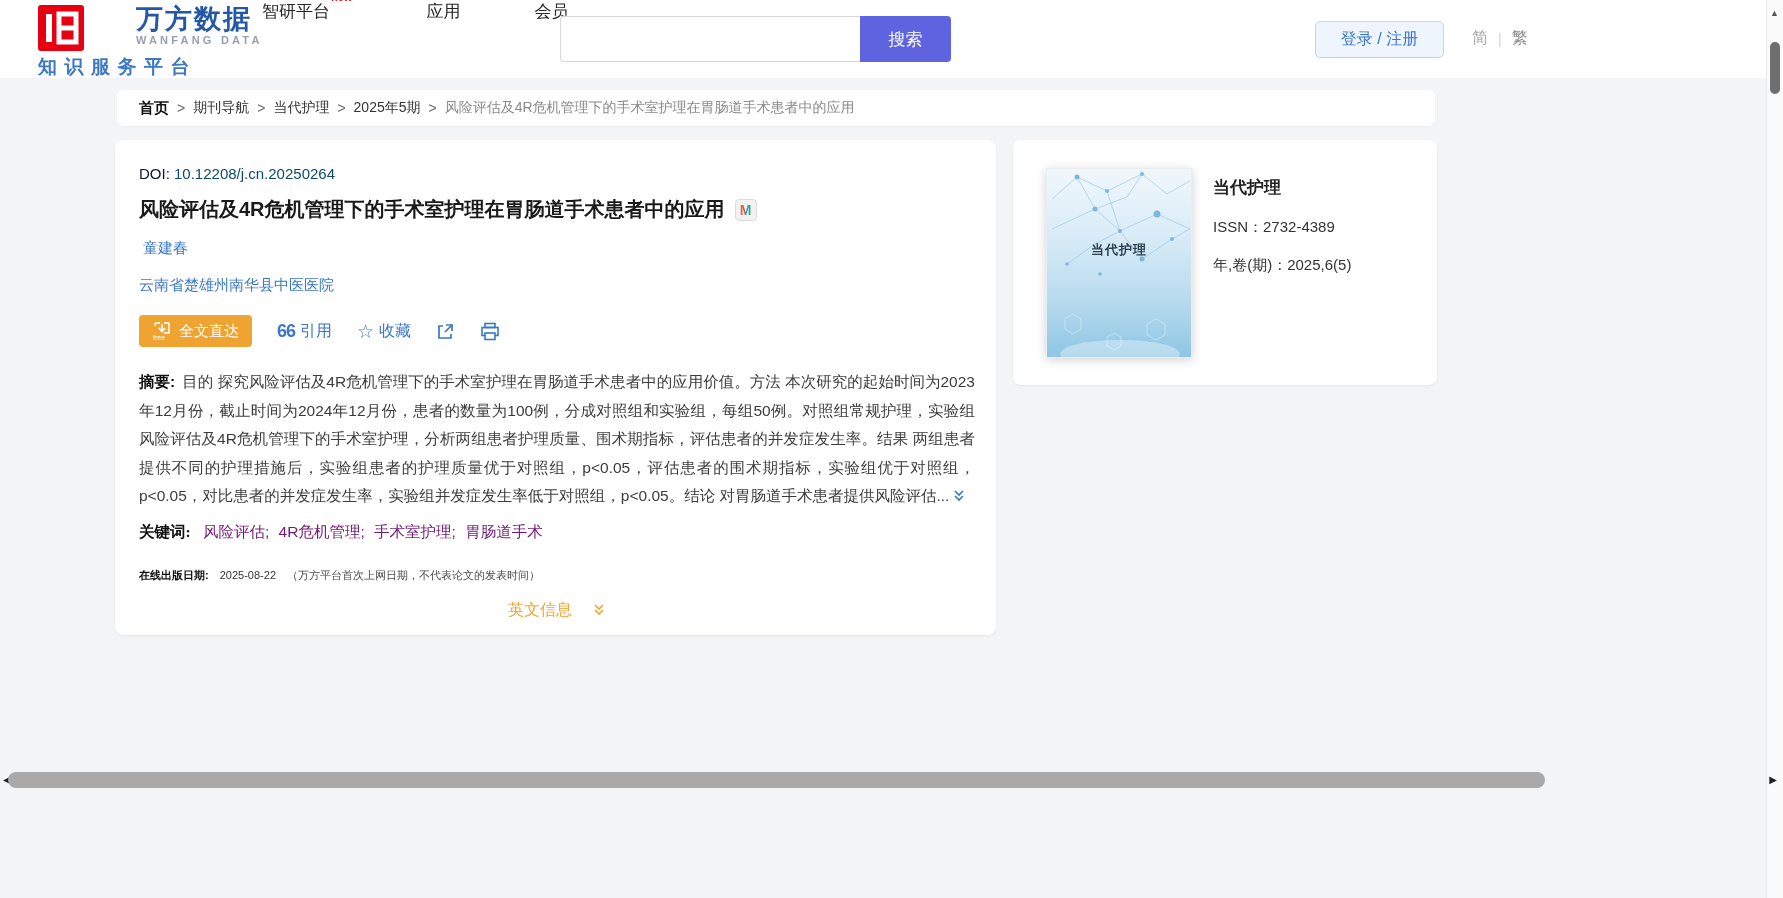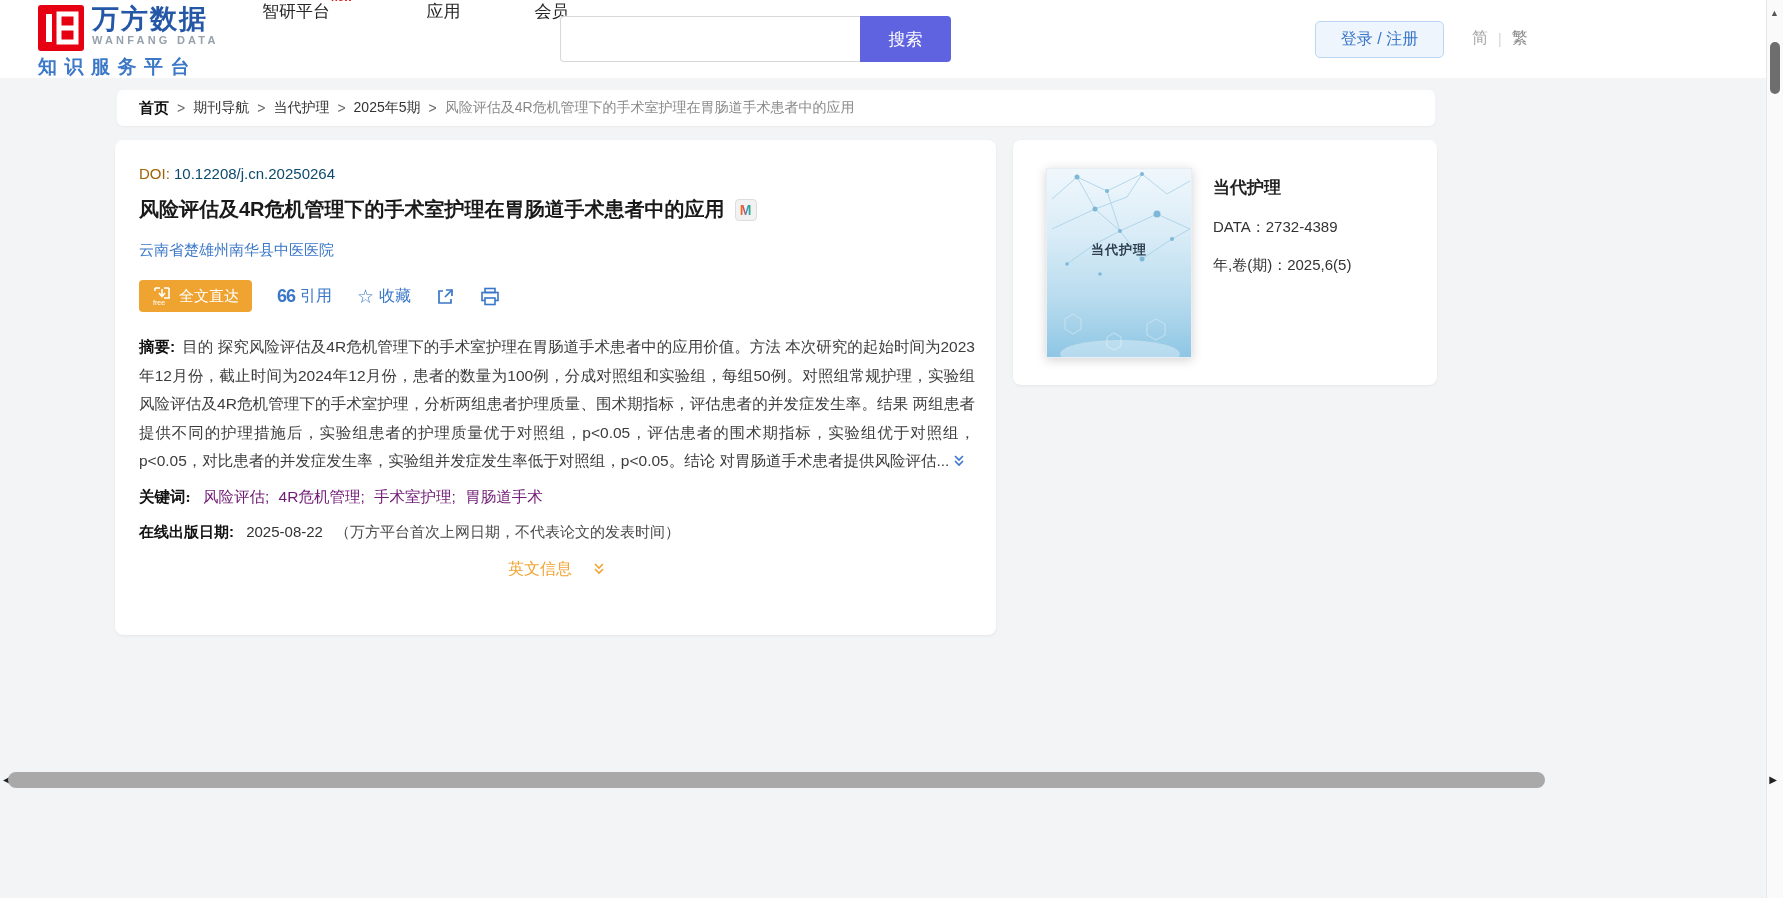--- a/index.html
+++ b/index.html
@@ -7,21 +7,21 @@
   body {
     font-family: "Liberation Sans", "DejaVu Sans", sans-serif;
     background:#f3f4f6;
     overflow:hidden;
   }
   .page { position:relative; width:1783px; height:898px; background:#f3f4f6; overflow:hidden; }
 
   
   .topbar { position:absolute; left:0; top:0; width:1783px; height:78px; background:#ffffff; }
   .logo { position:absolute; left:38px; top:5px; cursor:pointer; }
-  .logo-row { display:flex; align-items:flex-start; }
+  .logo-row { display:flex; align-items:flex-start;gap:44px; }
   .logo-icon { width:46px; height:46px; display:block; }
   .logo-text { margin-left:8px; }
   .brand-cn { font-size:27px; font-weight:700; color:#2557a7; letter-spacing:2px; line-height:28px; }
   .brand-en { font-size:11px; font-weight:700; color:#97a1ac; letter-spacing:3.2px; margin-top:1px; }
   .tagline { font-size:19px; font-weight:700; color:#3c78c8; letter-spacing:7.5px; margin-top:3px; }
 
   .nav { position:absolute; left:262px; top:0; height:78px; display:flex; align-items:flex-start; gap:74px; }
   .nav-item { font-size:17px; color:#262626; cursor:pointer; position:relative; white-space:nowrap; }
   .nav-new { color:#e02020; font-size:11px; font-weight:700; position:relative; top:-9px; margin-left:1px; }
 
@@ -45,21 +45,21 @@
     box-shadow:0 1px 2px rgba(0,0,0,0.04); white-space:nowrap; }
   .crumb { cursor:pointer; }
   .crumb-home { font-weight:700; color:#111; font-size:15px; }
   .crumb-sep { margin:0 8px; color:#666; }
   .crumb-current { color:#8a8a8a; cursor:default; }
 
   
   .article-card { position:absolute; left:115px; top:140px; width:881px; height:495px; background:#fff;
     border-radius:8px; box-shadow:0 1px 3px rgba(0,0,0,0.06); padding:25px 21px 0 24px; }
   .doi-line { font-size:15px; }
-  .doi-label { color:#a16207; }
+  .doi-label { color:#0f172a; }
   .doi-link { color:#0c4a6e; cursor:pointer; }
   .article-title-row { margin-top:14px; display:flex; align-items:center; gap:10px; }
   .article-title { font-size:20px; font-weight:700; color:#1a1a1a; }
   .m-badge { width:22px; height:22px; background:#f2f2f2; border:1px solid #ddd; border-radius:4px;
     display:flex; align-items:center; justify-content:center; font-weight:700; font-size:14px; cursor:pointer;
     background-clip:border-box; }
   .m-badge span { background:linear-gradient(90deg,#e67e22 0%,#e74c3c 30%,#3498db 65%,#27ae60 100%);
     -webkit-background-clip:text; background-clip:text; color:transparent; }
   .author-line { margin-top:16px; margin-left:4px; font-size:15px; }
   .author-link { color:#3a77c8; cursor:pointer; }
@@ -75,21 +75,21 @@
 
   .abstract { margin-top:21px; font-size:15.5px; line-height:28.5px; color:#3c3c3c; text-align:justify; }
   .abstract-label { font-weight:700; color:#111; margin-right:7px; }
   .expand-icon { margin-left:3px; vertical-align:-2px; cursor:pointer; }
 
   .keywords-line { margin-top:11px; font-size:15.5px; }
   .keywords-label { font-weight:700; color:#111; margin-right:8px;font-family:Liberation Serif, serif; }
   .keyword { color:#701a75; cursor:pointer; margin-right:5px; }
   .keyword:not(.last)::after { content:";"; }
 
-  .date-line { margin-top:15px; font-size:15px; color:#333; }
+  .date-line { margin-top:25px; font-size:11px; color:#333; }
   .date-label { font-weight:700; color:#111; margin-right:8px; }
   .date-note { color:#4a4a4a; margin-left:8px; }
 
   .english-info { margin-top:17px; text-align:center; color:#f0a431; font-size:16px; }
   .english-info-inner { display:inline-flex; align-items:center; gap:20px; cursor:pointer; }
 
   
   .journal-card { position:absolute; left:1013px; top:140px; width:424px; height:245px; background:#fff;
     border-radius:8px; box-shadow:0 1px 3px rgba(0,0,0,0.06); }
   .journal-cover { position:absolute; left:33px; top:28px; width:146px; height:190px;
@@ -176,20 +176,23 @@
       <span class="doi-link">10.12208/j.cn.20250264</span>
     </div>
 
     <div class="article-title-row">
       <h1 class="article-title">风险评估及4R危机管理下的手术室护理在胃肠道手术患者中的应用</h1>
       <div class="m-badge">
           <span>M</span>
         </div>
     </div>
 
+    <div class="author-line">
+      <span class="author-link">童建春</span>
+    </div>
 
     <div class="affiliation-line">云南省楚雄州南华县中医医院</div>
 
     <div class="actions-row">
       <button class="fulltext-btn">
         <svg width="20" height="20" viewBox="0 0 20 20">
           <polyline points="3,2 3,5" stroke="#fff" stroke-width="1.6" fill="none"></polyline>
           <polyline points="3,2 8,2" stroke="#fff" stroke-width="1.6" fill="none"></polyline>
           <polyline points="17,2 17,12 12,12" stroke="#fff" stroke-width="1.6" fill="none"></polyline>
           <polyline points="12,2 17,2" stroke="#fff" stroke-width="1.6" fill="none"></polyline>
@@ -284,21 +287,21 @@
           <path d="M60 168 l7 -4 7 4 0 9 -7 4 -7 -4 z"></path>
           <path d="M100 155 l9 -5 9 5 0 11 -9 5 -9 -5 z"></path>
         </g>
         <ellipse cx="73" cy="185" rx="60" ry="14" fill="#ffffff" opacity="0.35"></ellipse>
       </svg>
       <div class="cover-title">当代护理</div>
     </div>
     <div class="journal-info">
       <div class="journal-name">当代护理</div>
       <div class="journal-row">
-        <span>DATA：</span><span>2732-4389</span>
+        <span>ISSN：</span><span>2732-4389</span>
       </div>
       <div class="journal-row">
         <span>年,卷(期)：</span><span>2025,6(5)</span>
       </div>
     </div>
   </aside>
 
   <div class="vscroll-track">
     <div class="vscroll-up">▲</div>
     <div class="vscroll-thumb"></div>

